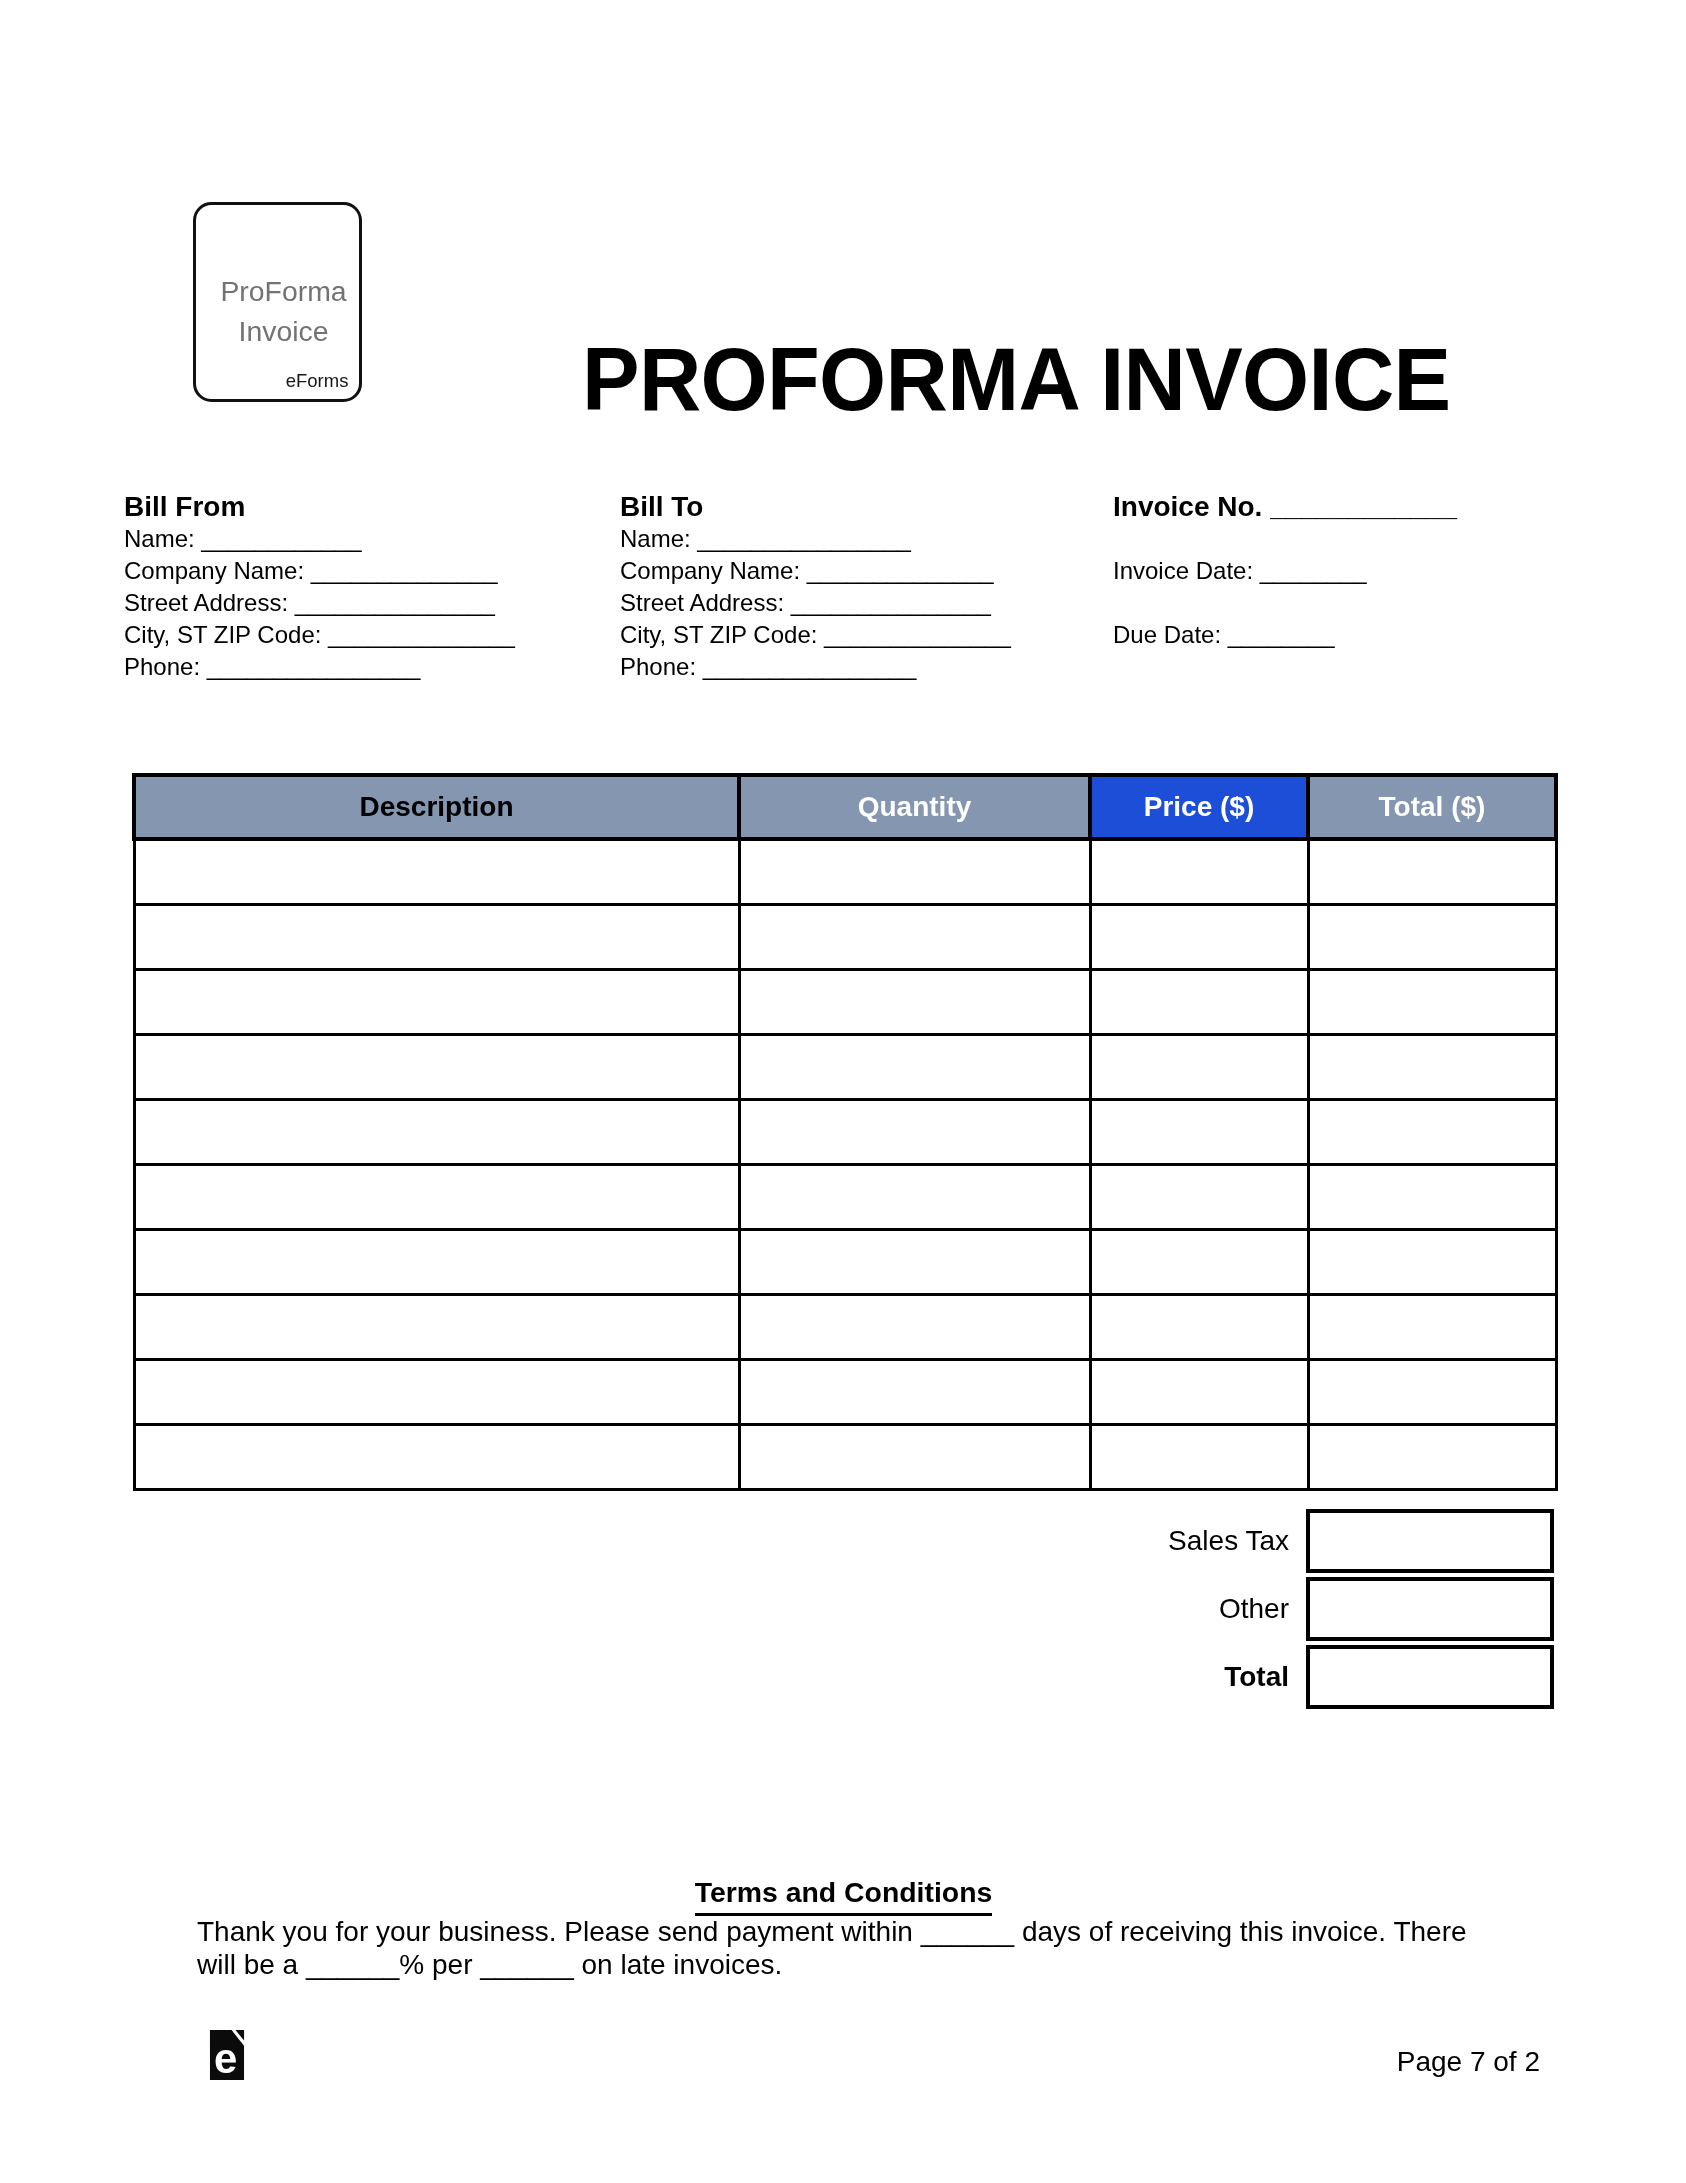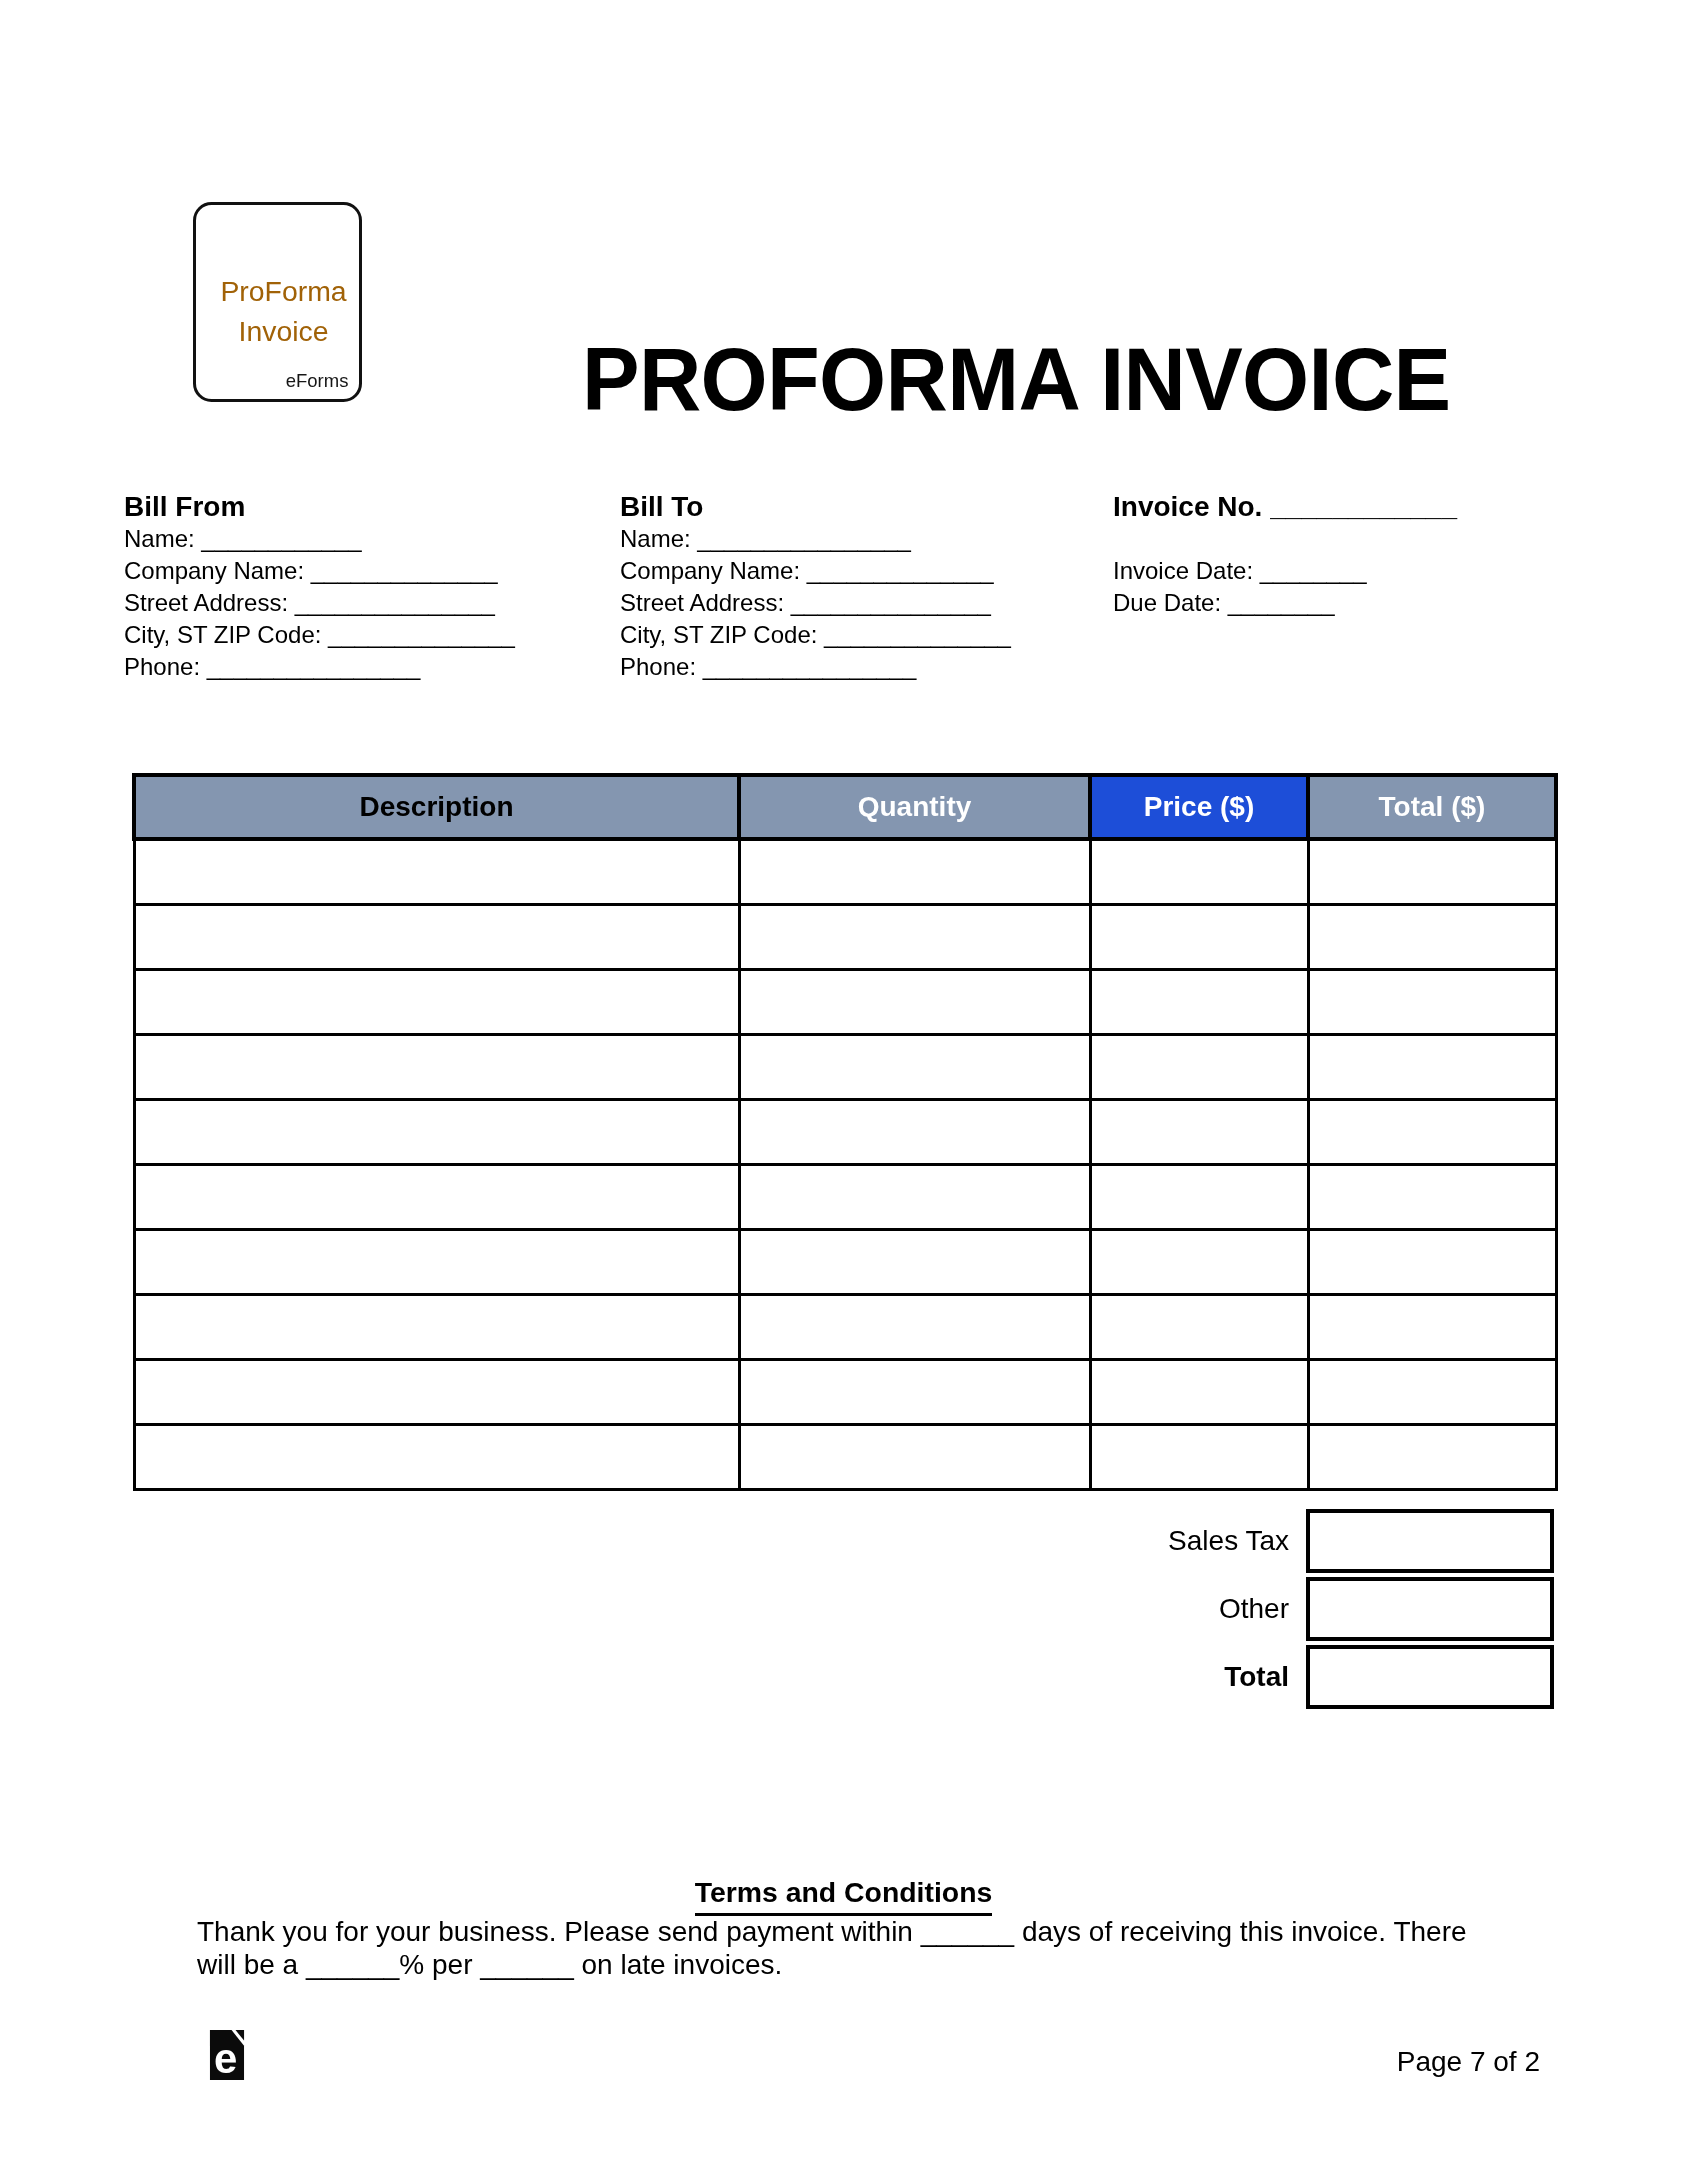--- a/index.html
+++ b/index.html
@@ -22,21 +22,21 @@
     border-radius: 18.5px;
     box-sizing: border-box;
     background: #fff;
   }
   .logo-text {
     position: absolute;
     top: 66px; left: 12px; right: 0;
     text-align: center;
     font-size: 28.4px;
     line-height: 40px;
-    color: #a16207;
+    color: #737373;
   }
   .logo-brand {
     position: absolute;
     right: 10.6px; bottom: 6.6px;
     font-size: 18.5px;
     color: #161616;
   }
 
   
   .doc-title {
@@ -54,21 +54,21 @@
 
   
   .info-col { position: absolute; top: 491px; white-space: nowrap; }
   .col-bill-from { left: 124px; }
   .col-bill-to { left: 620px; }
   .col-invoice-meta { left: 1113px; }
   .info-heading { font-size: 28px; font-weight: bold; line-height: 32px; }
   .info-line { font-size: 24px; line-height: 32px; }
   .meta-no { font-size: 28px; font-weight: bold; line-height: 32px; }
   .meta-date { margin-top: 32px; }
-  .meta-due { }
+  .meta-due { margin-top: 32px; }
 
   
   .items-table {
     position: absolute;
     left: 132px; top: 773px;
     width: 1422px;
     border-collapse: collapse;
     table-layout: fixed;
   }
   .items-table th {

